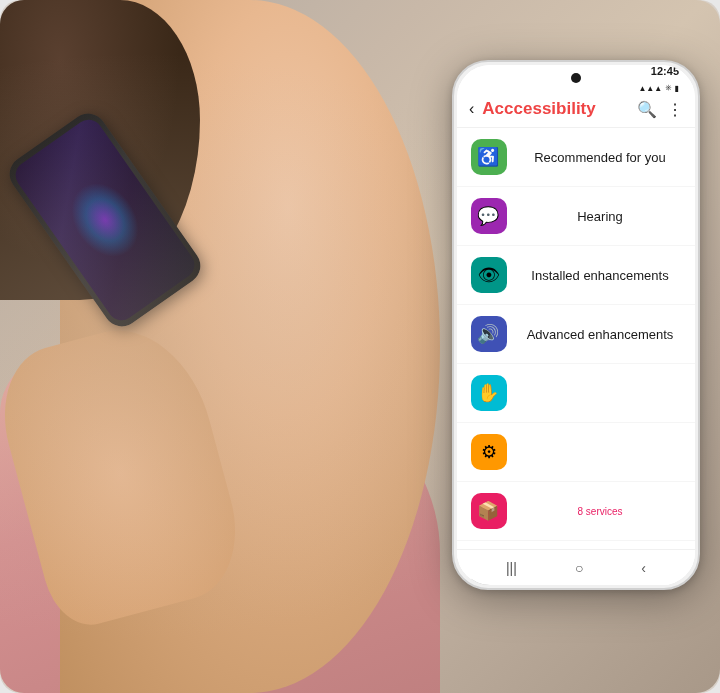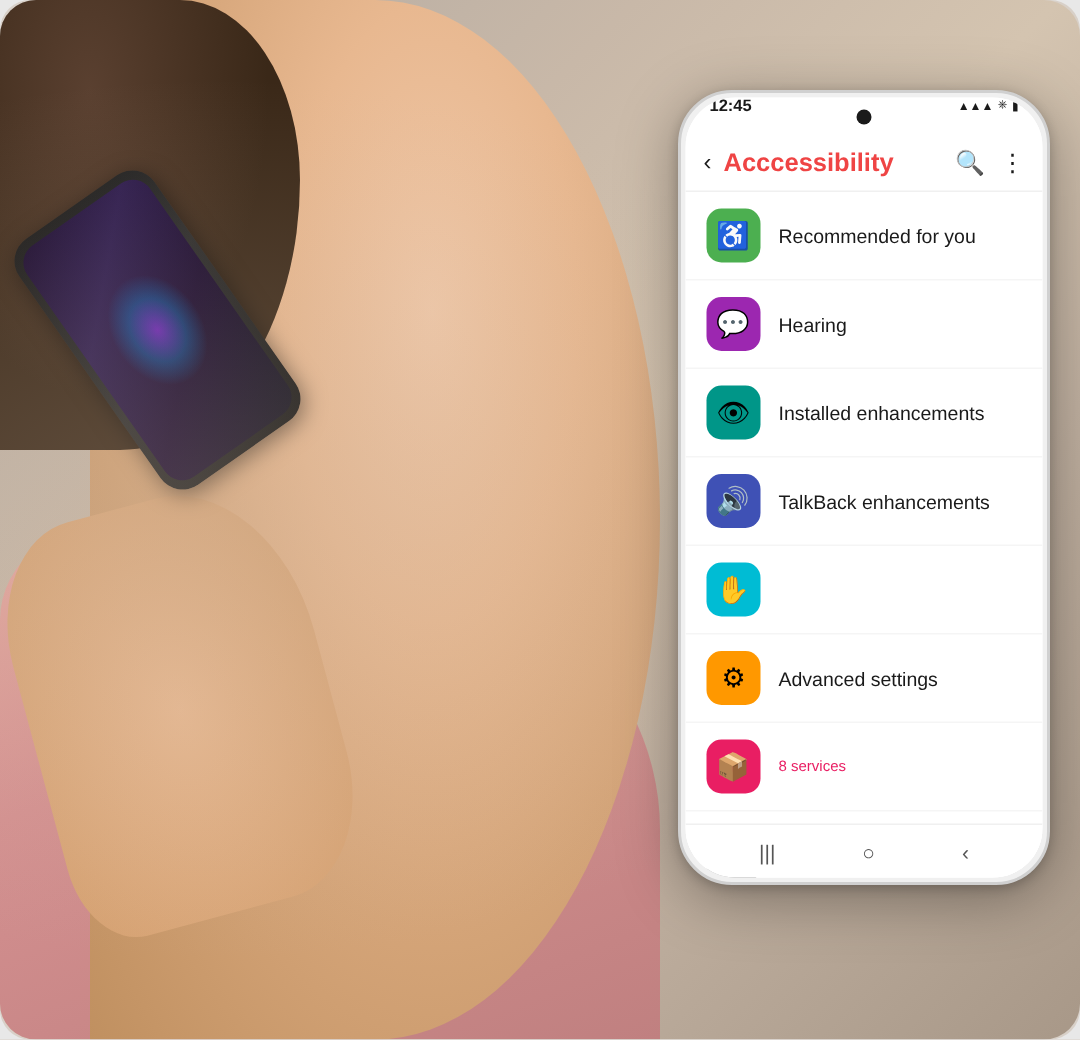--- a/index.html
+++ b/index.html
@@ -125,23 +125,24 @@
       background: #fff;
       border-radius: 33px;
       overflow: hidden;
     }
 
     
     .status-bar {
       height: 28px;
       background: #fff;
       display: flex;
-      align-items: flex-start;
+      align-items: flex-end;
       justify-content: space-between;
       padding: 0 16px;
+      flex-direction: column;
     }
 
     .status-time {
       font-size: 11px;
       font-weight: 600;
       color: #1a1a1a;
     }
 
     .status-icons {
       display: flex;
@@ -229,20 +230,21 @@
     .icon-purple { background: #9c27b0; }
     .icon-teal { background: #009688; }
     .icon-blue-dark { background: #3f51b5; }
     .icon-cyan { background: #00bcd4; }
     .icon-orange { background: #ff9800; }
     .icon-pink { background: #e91e63; }
     .icon-gray { background: #9e9e9e; }
 
     .menu-text-block {
       flex: 1;
+      text-align: center;
     }
 
     .menu-item-label {
       font-size: 13px;
       color: #1a1a1a;
       font-weight: 400;
     }
 
     .menu-item-sublabel {
       font-size: 10px;
@@ -341,31 +343,28 @@
           </div>
           <div class="menu-item">
             <div class="menu-icon icon-teal">👁</div>
             <div class="menu-text-block">
               <div class="menu-item-label">Installed enhancements</div>
             </div>
           </div>
           <div class="menu-item">
             <div class="menu-icon icon-blue-dark">🔊</div>
             <div class="menu-text-block">
-              <div class="menu-item-label">TalkBack enhancements</div>
+              <div class="menu-item-label">Advanced enhancements</div>
             </div>
           </div>
           <div class="menu-item">
             <div class="menu-icon icon-cyan">✋</div>
           </div>
           <div class="menu-item">
             <div class="menu-icon icon-orange">⚙</div>
-            <div class="menu-text-block">
-              <div class="menu-item-label">Advanced settings</div>
-            </div>
           </div>
           <div class="menu-item">
             <div class="menu-icon icon-pink">📦</div>
             <div class="menu-text-block">
               <div class="menu-item-sublabel">8 services</div>
             </div>
           </div>
           <div class="menu-item">
             <div class="menu-icon icon-gray">ℹ</div>
             <div class="menu-text-block">

